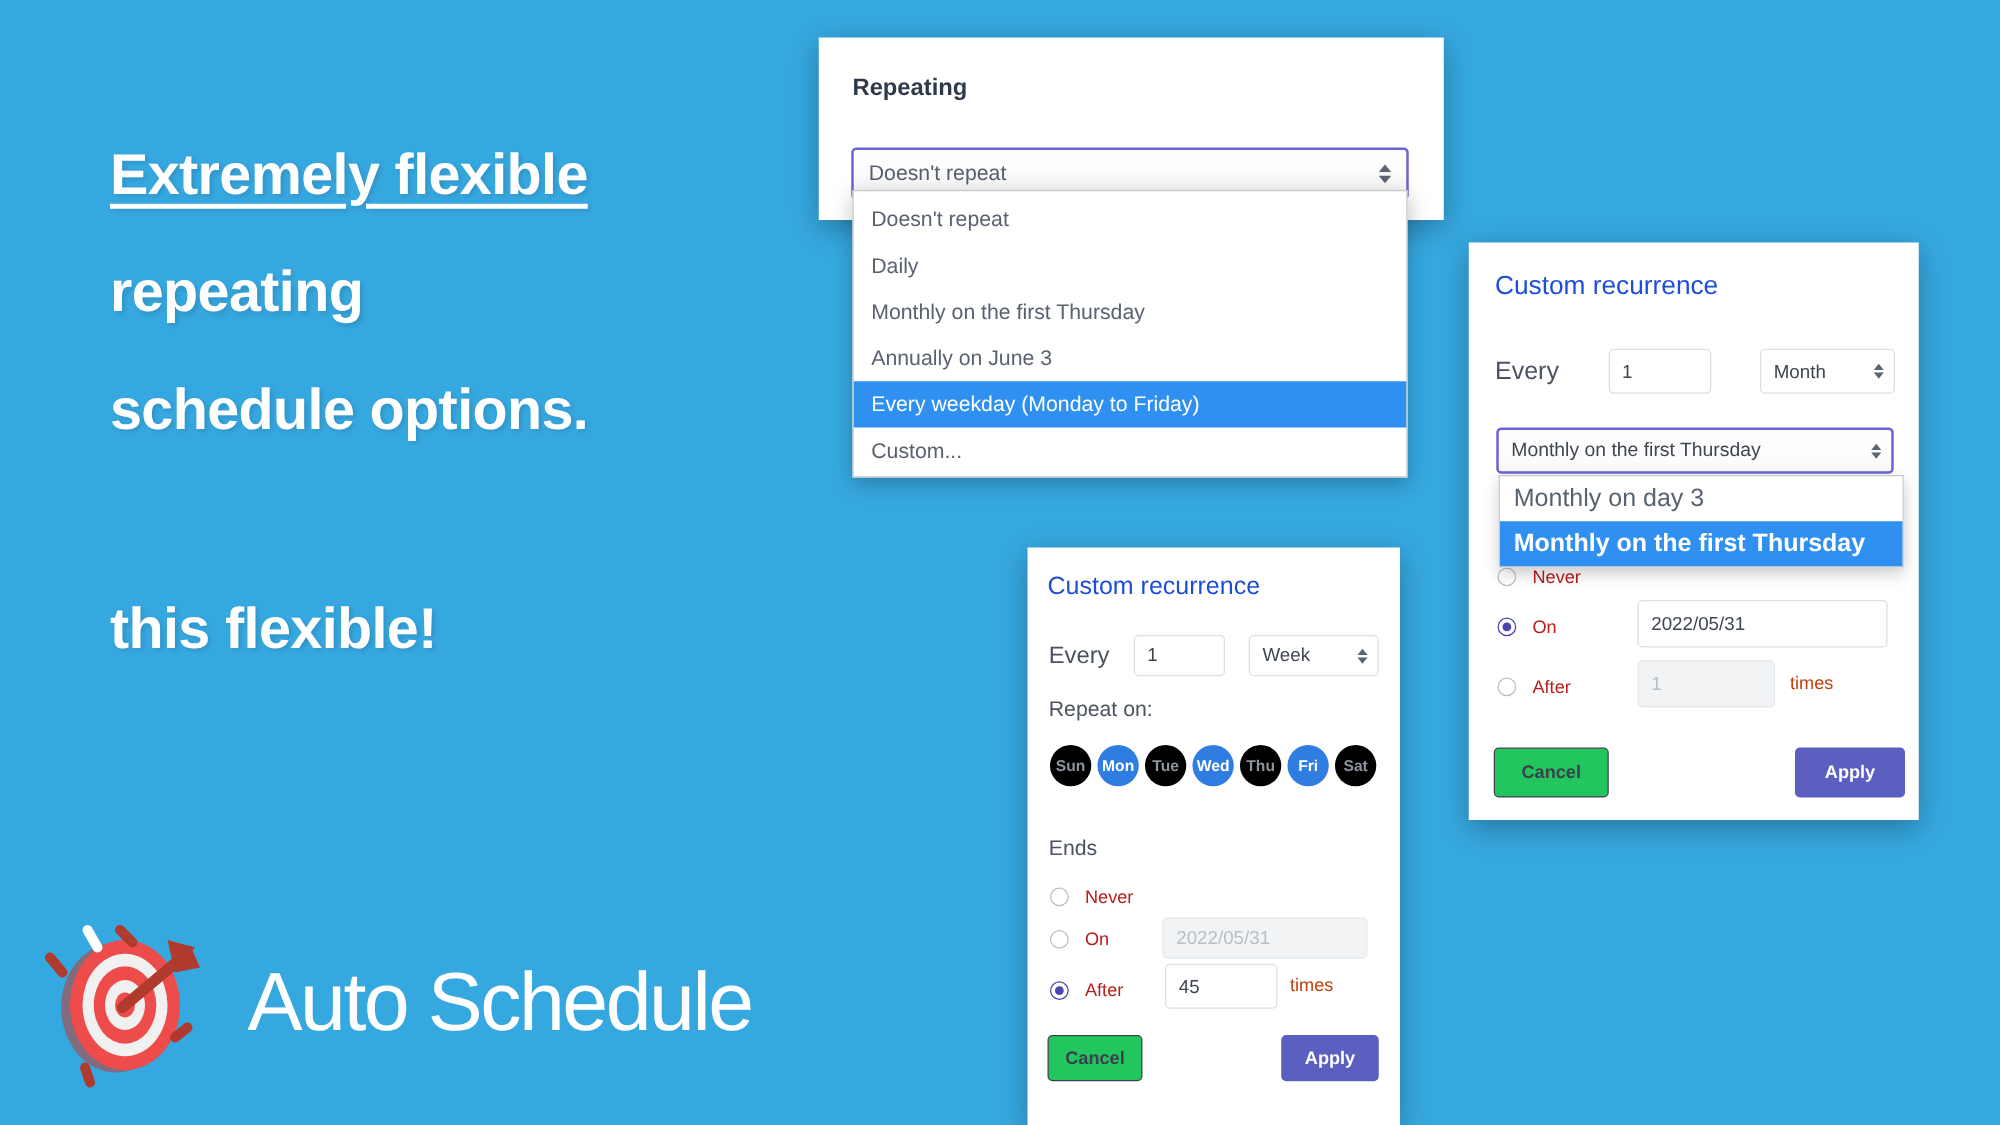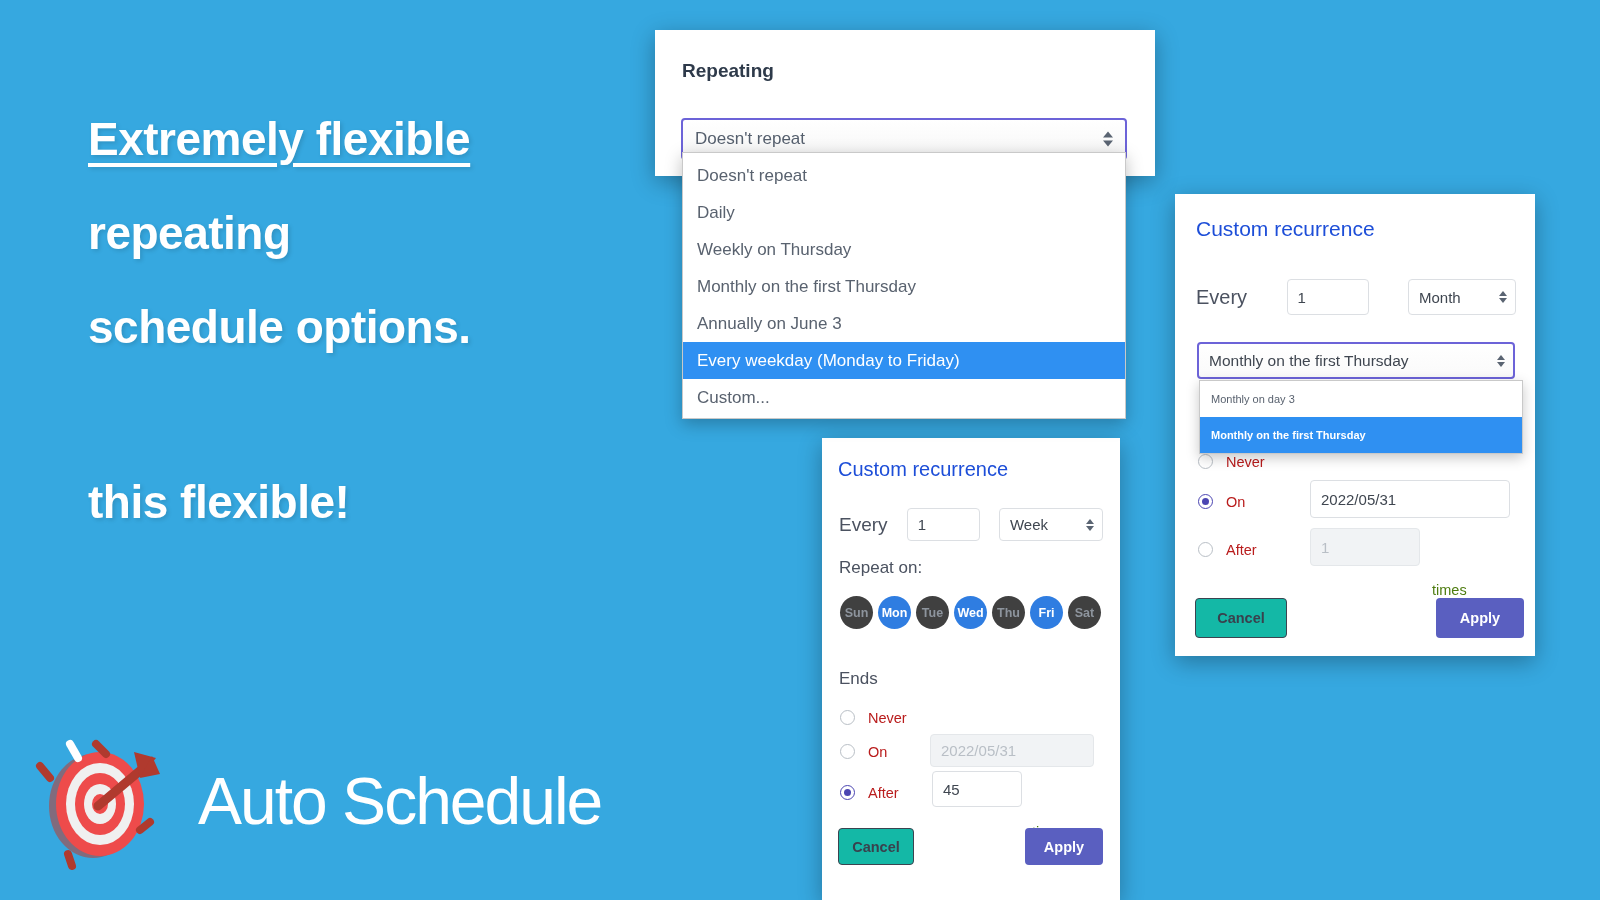--- a/index.html
+++ b/index.html
@@ -131,60 +131,60 @@
   .spinner-sm i.up { border-bottom:5px solid #5a6472; }
   .spinner-sm i.dn { border-top:5px solid #5a6472; }
 
   .sub-lbl { font-size: 17px; color: #4b5260; }
 
   .days { display: flex; gap: 5px; }
   .day {
     width: 33px; height: 33px; border-radius: 50%;
     display: flex; align-items: center; justify-content: center;
     font-size: 12.5px; font-weight: bold;
-    background: #404040; color: #8d949d;
+    background: #000000; color: #8d949d;
   }
   .day.on { background: #2f7de1; color: #ffffff; }
 
   .radio-row { display: flex; align-items: center; height: 31px; }
   .radio {
     width: 15px; height: 15px; border-radius: 50%;
     border: 1px solid #b9bfc6; background: #fff;
     flex: none; position: relative; margin-right: 13px;
   }
   .radio.on { border-color: #4b45b2; }
   .radio.on::after {
     content: ""; position: absolute; left: 3px; top: 3px;
     width: 7px; height: 7px; border-radius: 50%; background: #4b45b2;
   }
   .radio-lbl { font-size: 14.5px; color: #b91c1c; }
 
   .btn-cancel {
-    border: 1.5px solid #3c4450; background: #14b8a6;
+    border: 1.5px solid #3c4450; background: #22c55e;
     border-radius: 4px; height: 37px;
     display: flex; align-items: center; justify-content: center;
     font-size: 14.5px; font-weight: bold; color: #39414d;
   }
   .btn-apply {
     background: #5a5fc0; border: none; border-radius: 4px; height: 37px;
     display: flex; align-items: center; justify-content: center;
     font-size: 14.5px; font-weight: bold; color: #ffffff;
   }
 
   
   #month-menu {
     position: absolute; left: 1199px; top: 380px; width: 324px;
     background: #ffffff;
     border: 1px solid #c9c9c9;
     box-shadow: 0 4px 12px rgba(0,0,0,0.22);
     z-index: 60;
   }
-  #month-menu .menu-item { height: 36px; font-size: 11px; padding-left: 11px; }
+  #month-menu .menu-item { height: 36px; font-size: 20px; padding-left: 11px; }
   #month-menu .menu-item.sel { background: #2f90f2; color: #fff; font-weight: bold; }
-  .times-lbl { font-size: 14.5px; color: #4d7c0f; margin-top: 43px; }
+  .times-lbl { font-size: 14.5px; color: #c2410c; }
 </style>
 </head>
 <body>
 
 <div class="promo">
   <div class="promo-line underline">Extremely flexible</div>
   <div class="promo-line">repeating</div>
   <div class="promo-line">schedule options.</div>
 </div>
 
@@ -225,21 +225,20 @@
     <span class="spinner">
         <i class="up"></i>
         <i class="dn"></i>
       </span>
   </div>
 </div>
 
 <div id="repeat-menu">
   <div class="menu-item">Doesn't repeat</div>
   <div class="menu-item">Daily</div>
-  <div class="menu-item">Weekly on Thursday</div>
   <div class="menu-item">Monthly on the first Thursday</div>
   <div class="menu-item">Annually on June 3</div>
   <div class="menu-item sel">Every weekday (Monday to Friday)</div>
   <div class="menu-item">Custom...</div>
 </div>
 
 <div class="card" id="card-custom-week">
   <div class="dlg-title" style="position:absolute;left:16px;top:20px;">Custom recurrence</div>
 
   <div class="row" style="position:absolute;left:17px;top:70px;width:264px;justify-content:space-between;">

